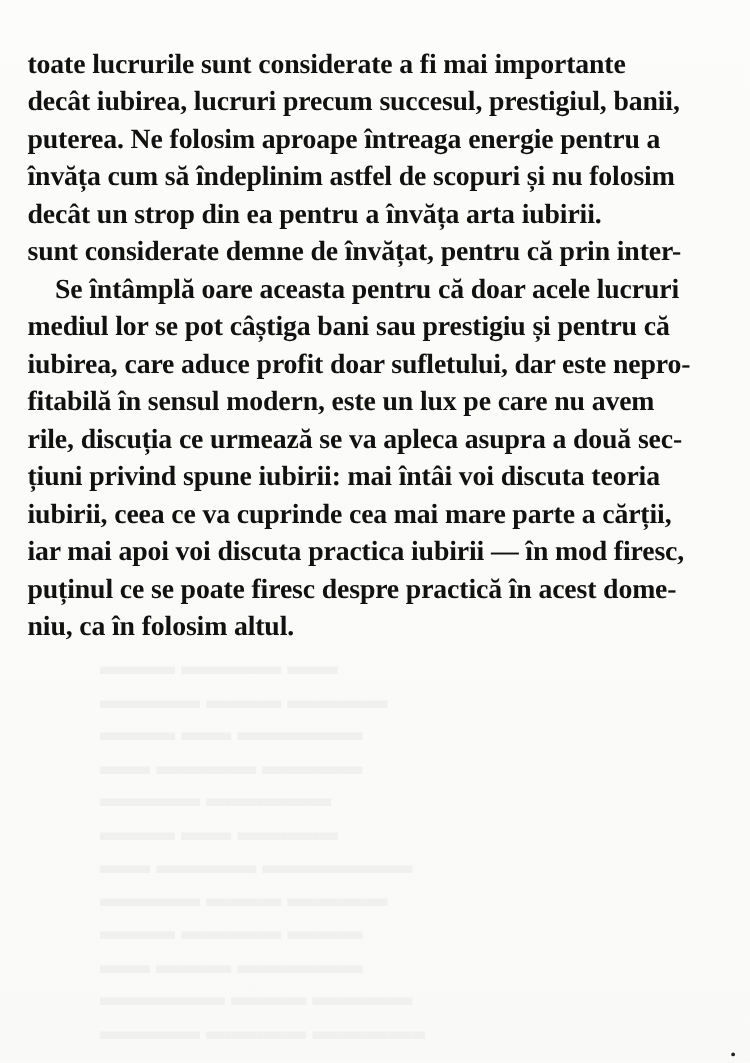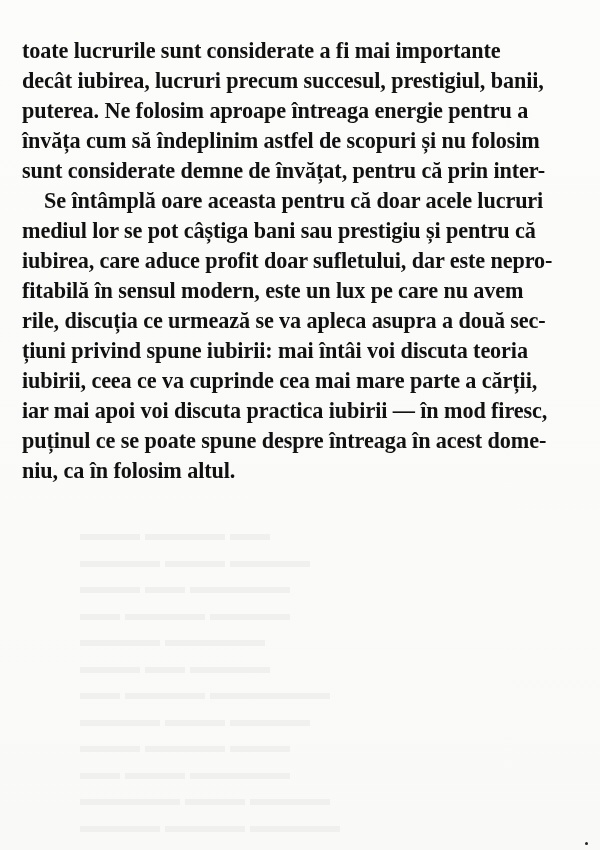--- a/index.html
+++ b/index.html
@@ -70,31 +70,32 @@
 </head>
 <body>
 
 <div class="page">
   <div class="text-block">
 
     <span class="line">toate lucrurile sunt considerate a fi mai importante</span>
     <span class="line">decât iubirea, lucruri precum succesul, prestigiul, banii,</span>
     <span class="line">puterea. Ne folosim aproape întreaga energie pentru a</span>
     <span class="line">învăța cum să îndeplinim astfel de scopuri și nu folosim</span>
+    <span class="line">decât un strop din ea pentru a învăța arta iubirii.</span>
 
     <span class="line">sunt considerate demne de învățat, pentru că prin inter-</span>
     <span class="line indent">Se întâmplă oare aceasta pentru că doar acele lucruri</span>
     <span class="line">mediul lor se pot câștiga bani sau prestigiu și pentru că</span>
     <span class="line">iubirea, care aduce profit doar sufletului, dar este nepro-</span>
     <span class="line">fitabilă în sensul modern, este un lux pe care nu avem</span>
     <span class="line">rile, discuția ce urmează se va apleca asupra a două sec-</span>
     <span class="line">țiuni privind spune iubirii: mai întâi voi discuta teoria</span>
     <span class="line">iubirii, ceea ce va cuprinde cea mai mare parte a cărții,</span>
     <span class="line">iar mai apoi voi discuta practica iubirii — în mod firesc,</span>
-    <span class="line">puținul ce se poate spune despre întreaga în acest dome-</span>
+    <span class="line">puținul ce se poate firesc despre practică în acest dome-</span>
     <span class="line">niu, ca în folosim altul.</span>
   </div>
 
   <div class="bleed" aria-hidden="true">
     <span class="bl">▬▬▬ ▬▬▬▬ ▬▬</span>
     <span class="bl">▬▬▬▬ ▬▬▬ ▬▬▬▬</span>
     <span class="bl">▬▬▬ ▬▬ ▬▬▬▬▬</span>
     <span class="bl">▬▬ ▬▬▬▬ ▬▬▬▬</span>
     <span class="bl">▬▬▬▬ ▬▬▬▬▬</span>
     <span class="bl">▬▬▬ ▬▬ ▬▬▬▬</span>

